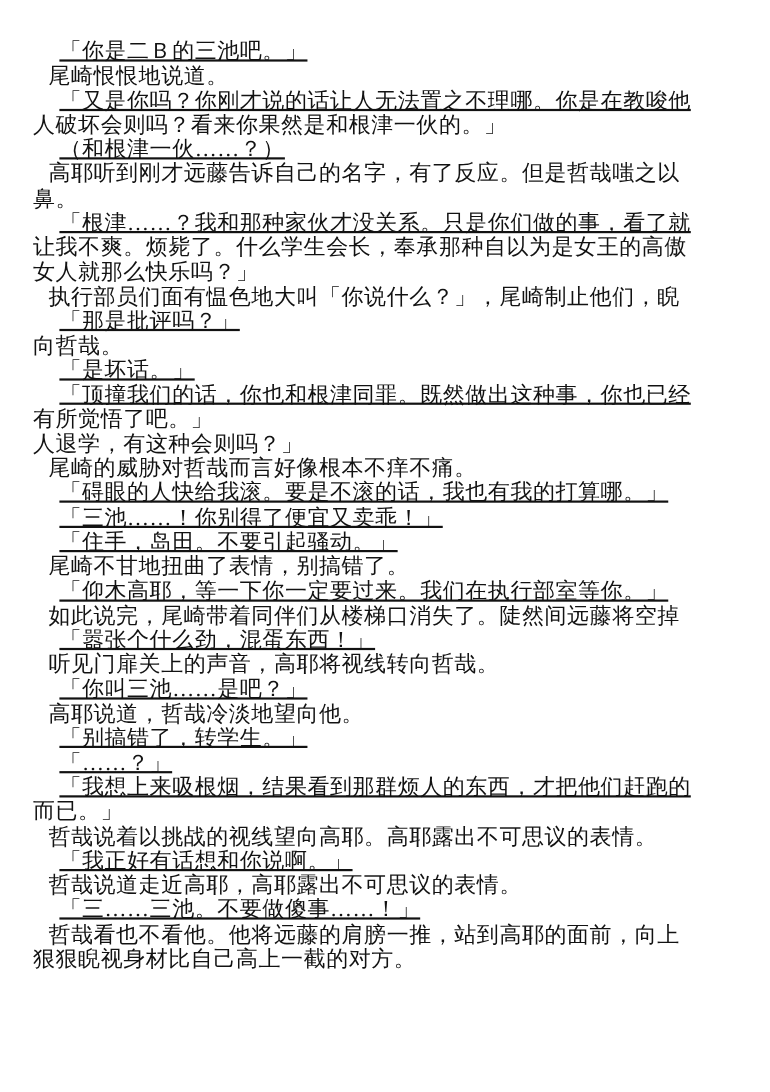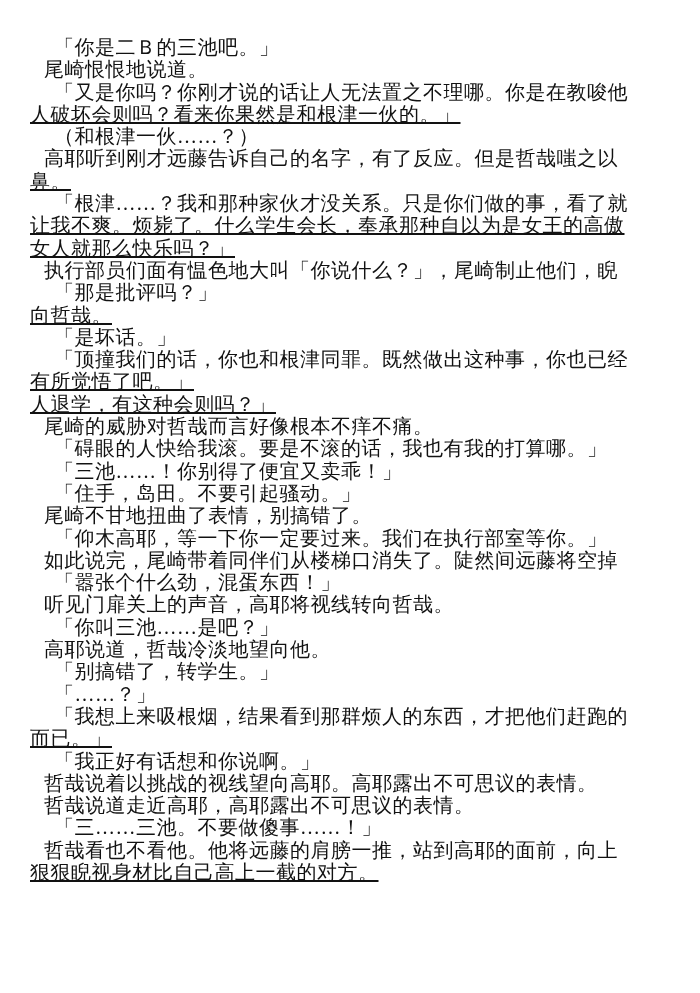--- a/index.html
+++ b/index.html
@@ -23,23 +23,23 @@
   }
   .line {
     height: 22.3px;
     line-height: 22.3px;
     font-size: 20px;
     letter-spacing: 0.5px;
     white-space: nowrap;
     color: #121212;
     font-weight: 400;
   }
-  .ind-none     { padding-left: 0; text-decoration: underline; }
+  .ind-none     { padding-left: 0; }
   .ind-narration{ padding-left: 14px; }
-  .ind-bracket  { padding-left: 24px; }
+  .ind-bracket  { padding-left: 24px; text-decoration: underline; }
 </style>
 </head>
 <body>
 
 <div id="page">
   <div id="text-block">
       <div class="line ind-bracket">「你是二Ｂ的三池吧。」</div>
       <div class="line ind-narration">尾崎恨恨地说道。</div>
       <div class="line ind-bracket">「又是你吗？你刚才说的话让人无法置之不理哪。你是在教唆他</div>
       <div class="line ind-none">人破坏会则吗？看来你果然是和根津一伙的。」</div>
@@ -64,20 +64,20 @@
       <div class="line ind-bracket">「仰木高耶，等一下你一定要过来。我们在执行部室等你。」</div>
       <div class="line ind-narration">如此说完，尾崎带着同伴们从楼梯口消失了。陡然间远藤将空掉</div>
       <div class="line ind-bracket">「嚣张个什么劲，混蛋东西！」</div>
       <div class="line ind-narration">听见门扉关上的声音，高耶将视线转向哲哉。</div>
       <div class="line ind-bracket">「你叫三池……是吧？」</div>
       <div class="line ind-narration">高耶说道，哲哉冷淡地望向他。</div>
       <div class="line ind-bracket">「别搞错了，转学生。」</div>
       <div class="line ind-bracket">「……？」</div>
       <div class="line ind-bracket">「我想上来吸根烟，结果看到那群烦人的东西，才把他们赶跑的</div>
       <div class="line ind-none">而已。」</div>
+      <div class="line ind-narration">哲哉说着以挑战的视线望向高耶。高耶露出不可思议的表情。</div>
       <div class="line ind-bracket">「我正好有话想和你说啊。」</div>
-      <div class="line ind-narration">哲哉说着以挑战的视线望向高耶。高耶露出不可思议的表情。</div>
       <div class="line ind-narration">哲哉说道走近高耶，高耶露出不可思议的表情。</div>
       <div class="line ind-bracket">「三……三池。不要做傻事……！」</div>
       <div class="line ind-narration">哲哉看也不看他。他将远藤的肩膀一推，站到高耶的面前，向上</div>
       <div class="line ind-none">狠狠睨视身材比自己高上一截的对方。</div>
     </div>
 </div>
 
 </body></html>

